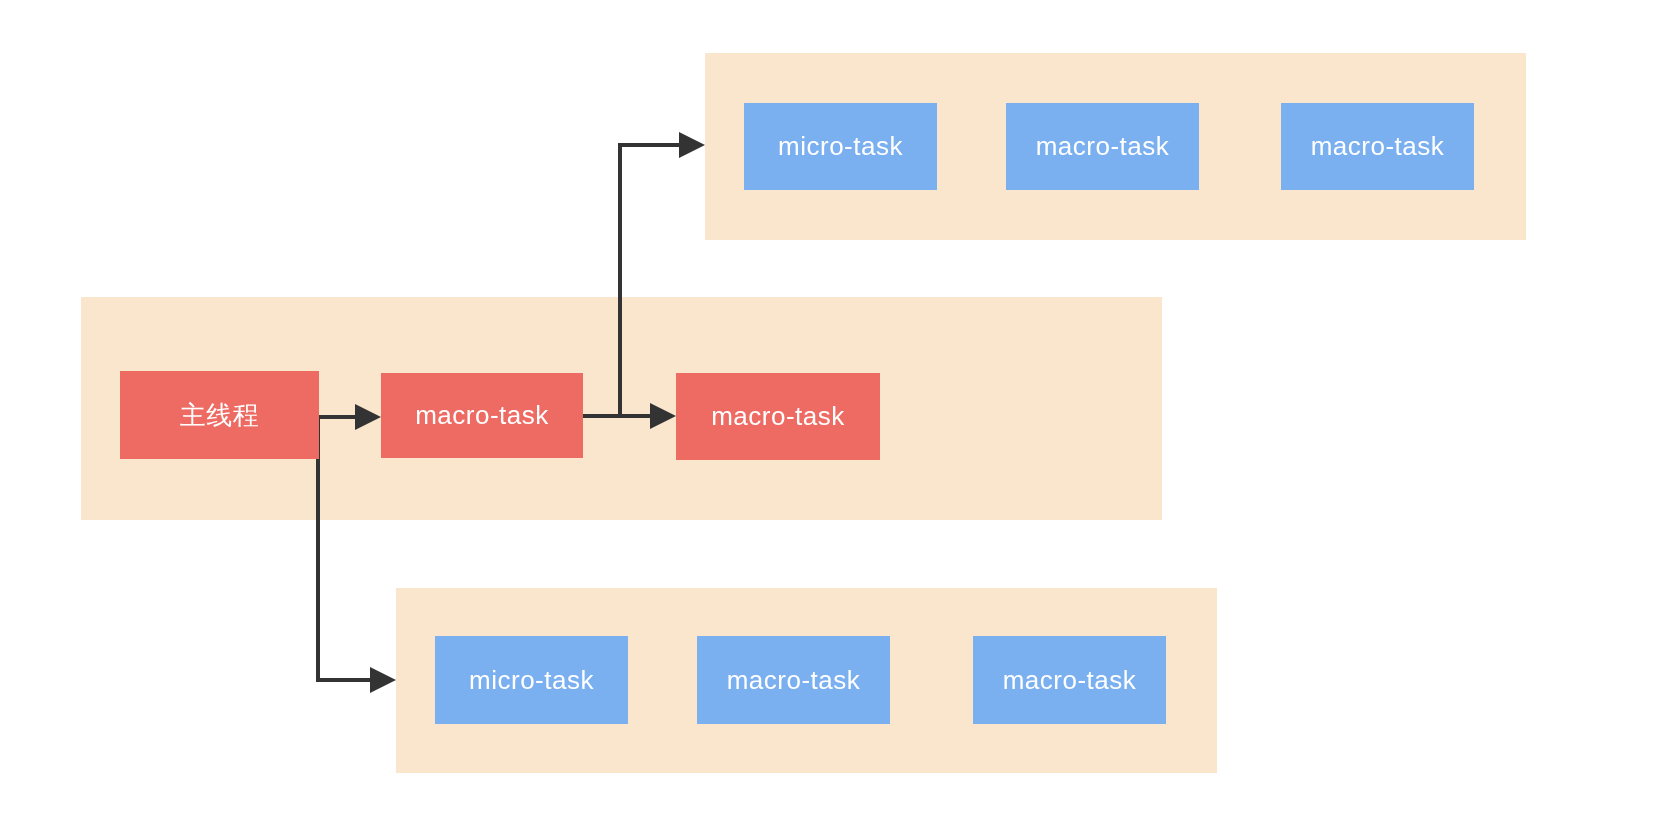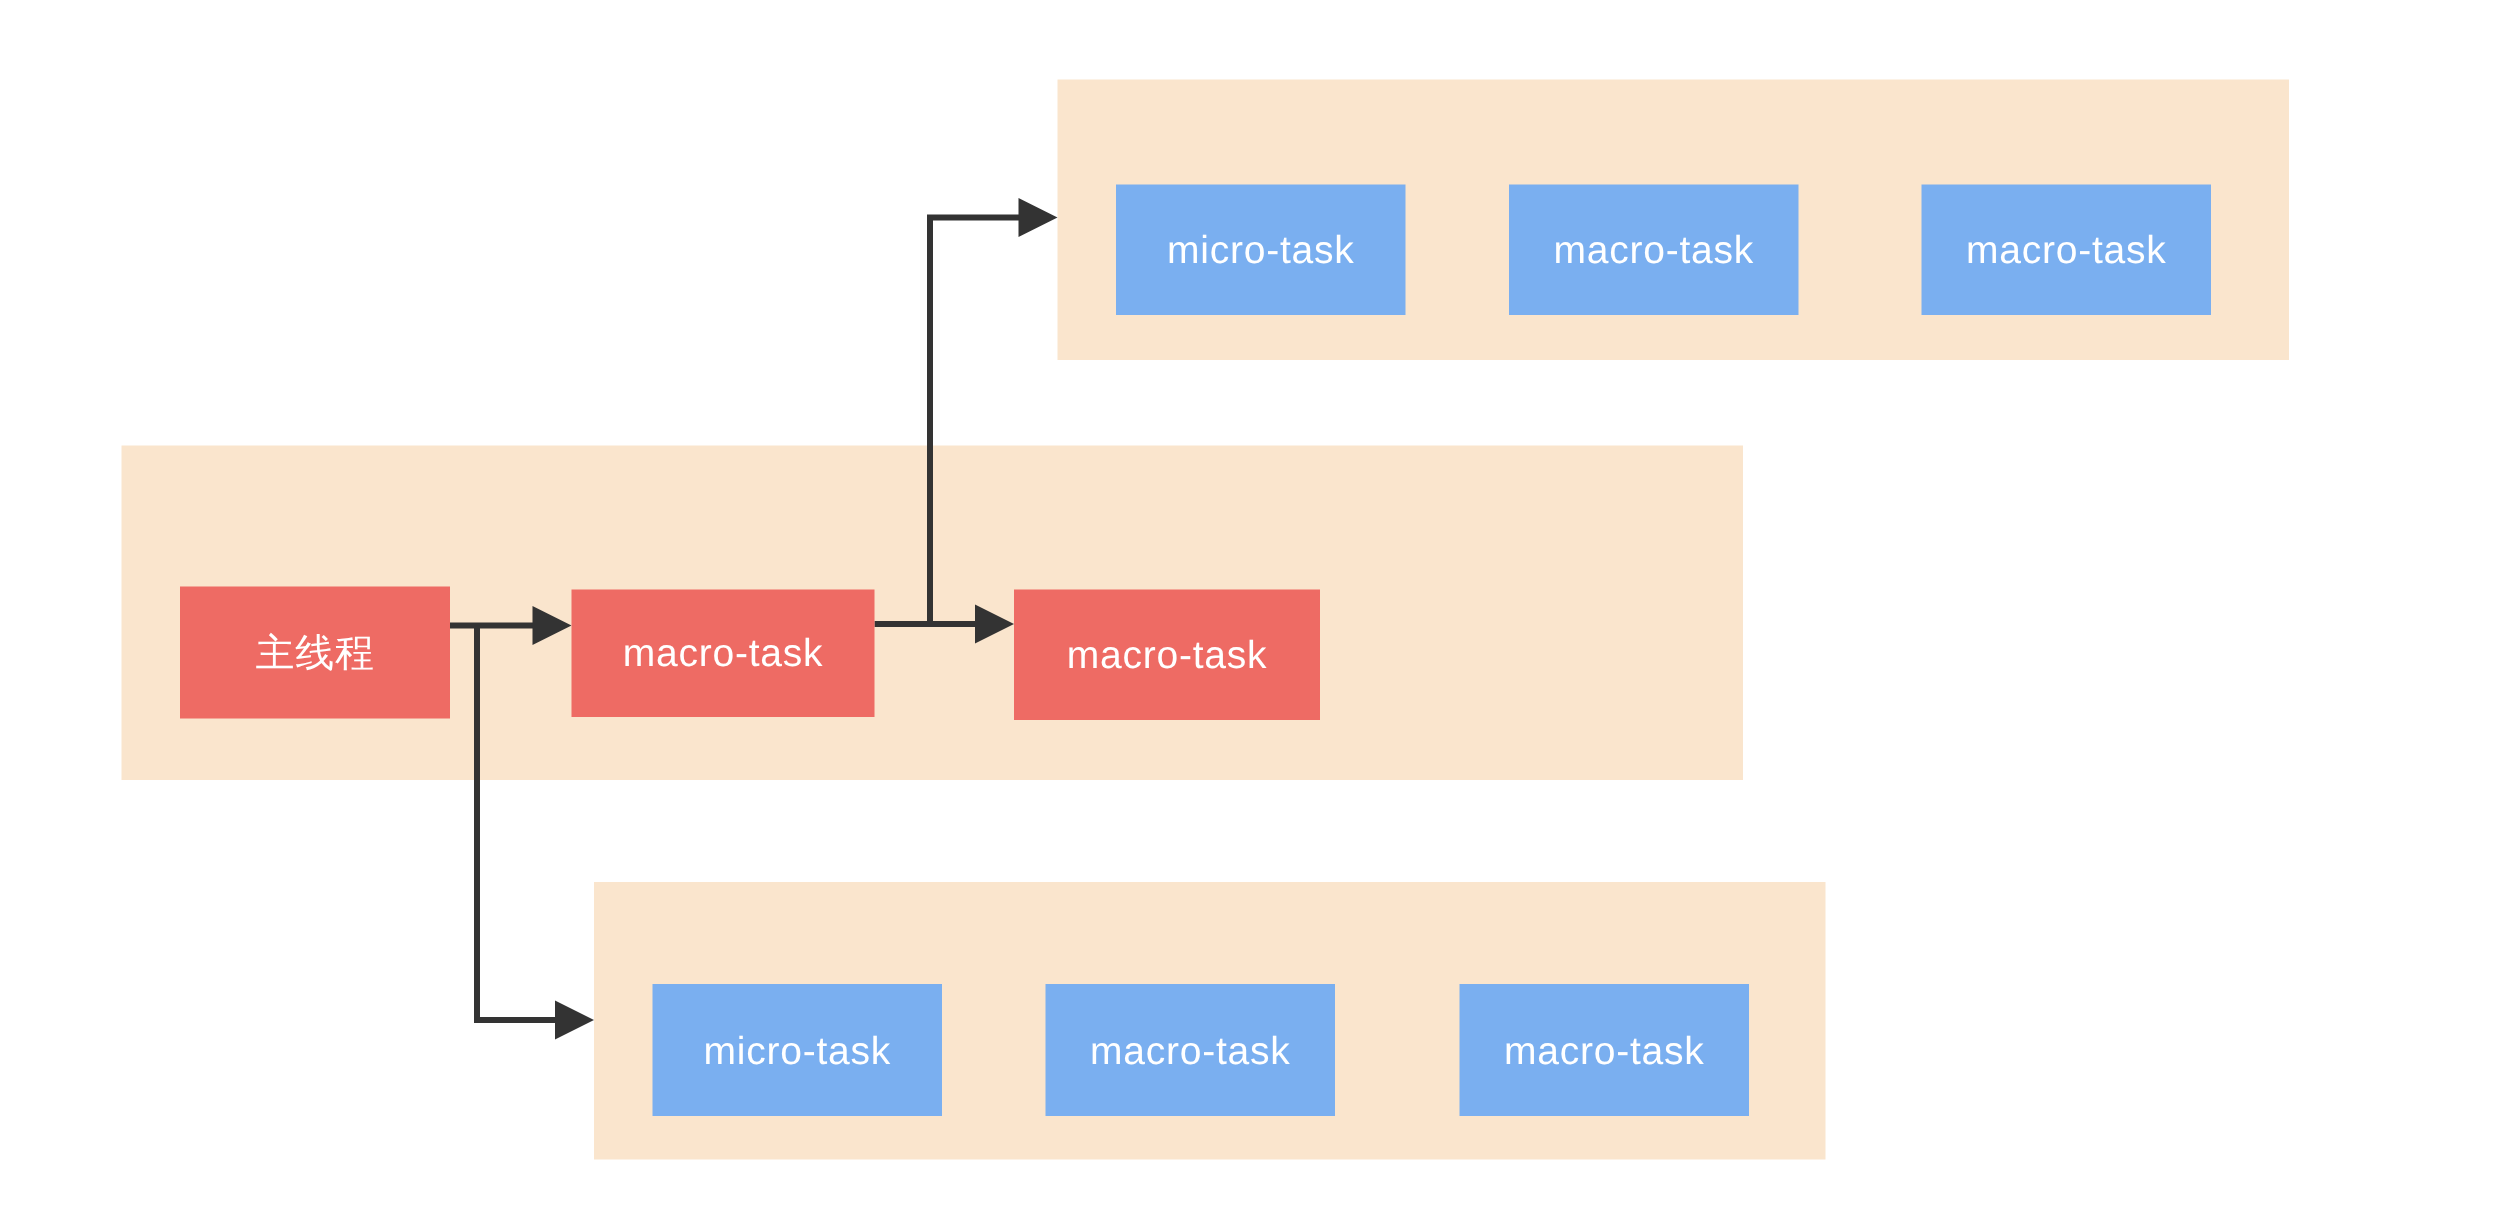--- a/index.html
+++ b/index.html
@@ -22,21 +22,20 @@
     position:absolute;
     background:var(--panel-bg);
   }
   .task-box{
     position:absolute;
     display:flex;align-items:center;justify-content:center;
     color:var(--label-text);
     font-size:26px;
     letter-spacing:0.5px;
     white-space:nowrap;
-    margin-top:20px;
   }
   .task-box.blue{background:var(--task-blue);}
   .task-box.red{background:var(--task-red);}
   .arrows{
     position:absolute;left:0;top:0;width:1678px;height:818px;
     pointer-events:none;
   }
   .arrows .line{stroke:var(--arrow);stroke-width:4;fill:none;}
   .arrows .head{fill:var(--arrow);stroke:none;}
 </style>
@@ -75,21 +74,21 @@
   <div class="task-box blue" style="left:744px;top:103px;width:193px;height:87px;">
     <span>micro-task</span>
   </div>
   <div class="task-box blue" style="left:1006px;top:103px;width:193px;height:87px;">
     <span>macro-task</span>
   </div>
   <div class="task-box blue" style="left:1281px;top:103px;width:193px;height:87px;">
     <span>macro-task</span>
   </div>
 
-  <div class="task-box red" style="left:120px;top:371px;width:180px;height:88px;">
+  <div class="task-box red" style="left:120px;top:371px;width:199px;height:88px;">
     <span>主线程</span>
   </div>
   <div class="task-box red" style="left:381px;top:373px;width:202px;height:85px;">
     <span>macro-task</span>
   </div>
   <div class="task-box red" style="left:676px;top:373px;width:204px;height:87px;">
     <span>macro-task</span>
   </div>
 
   <div class="task-box blue" style="left:435px;top:636px;width:193px;height:88px;">

